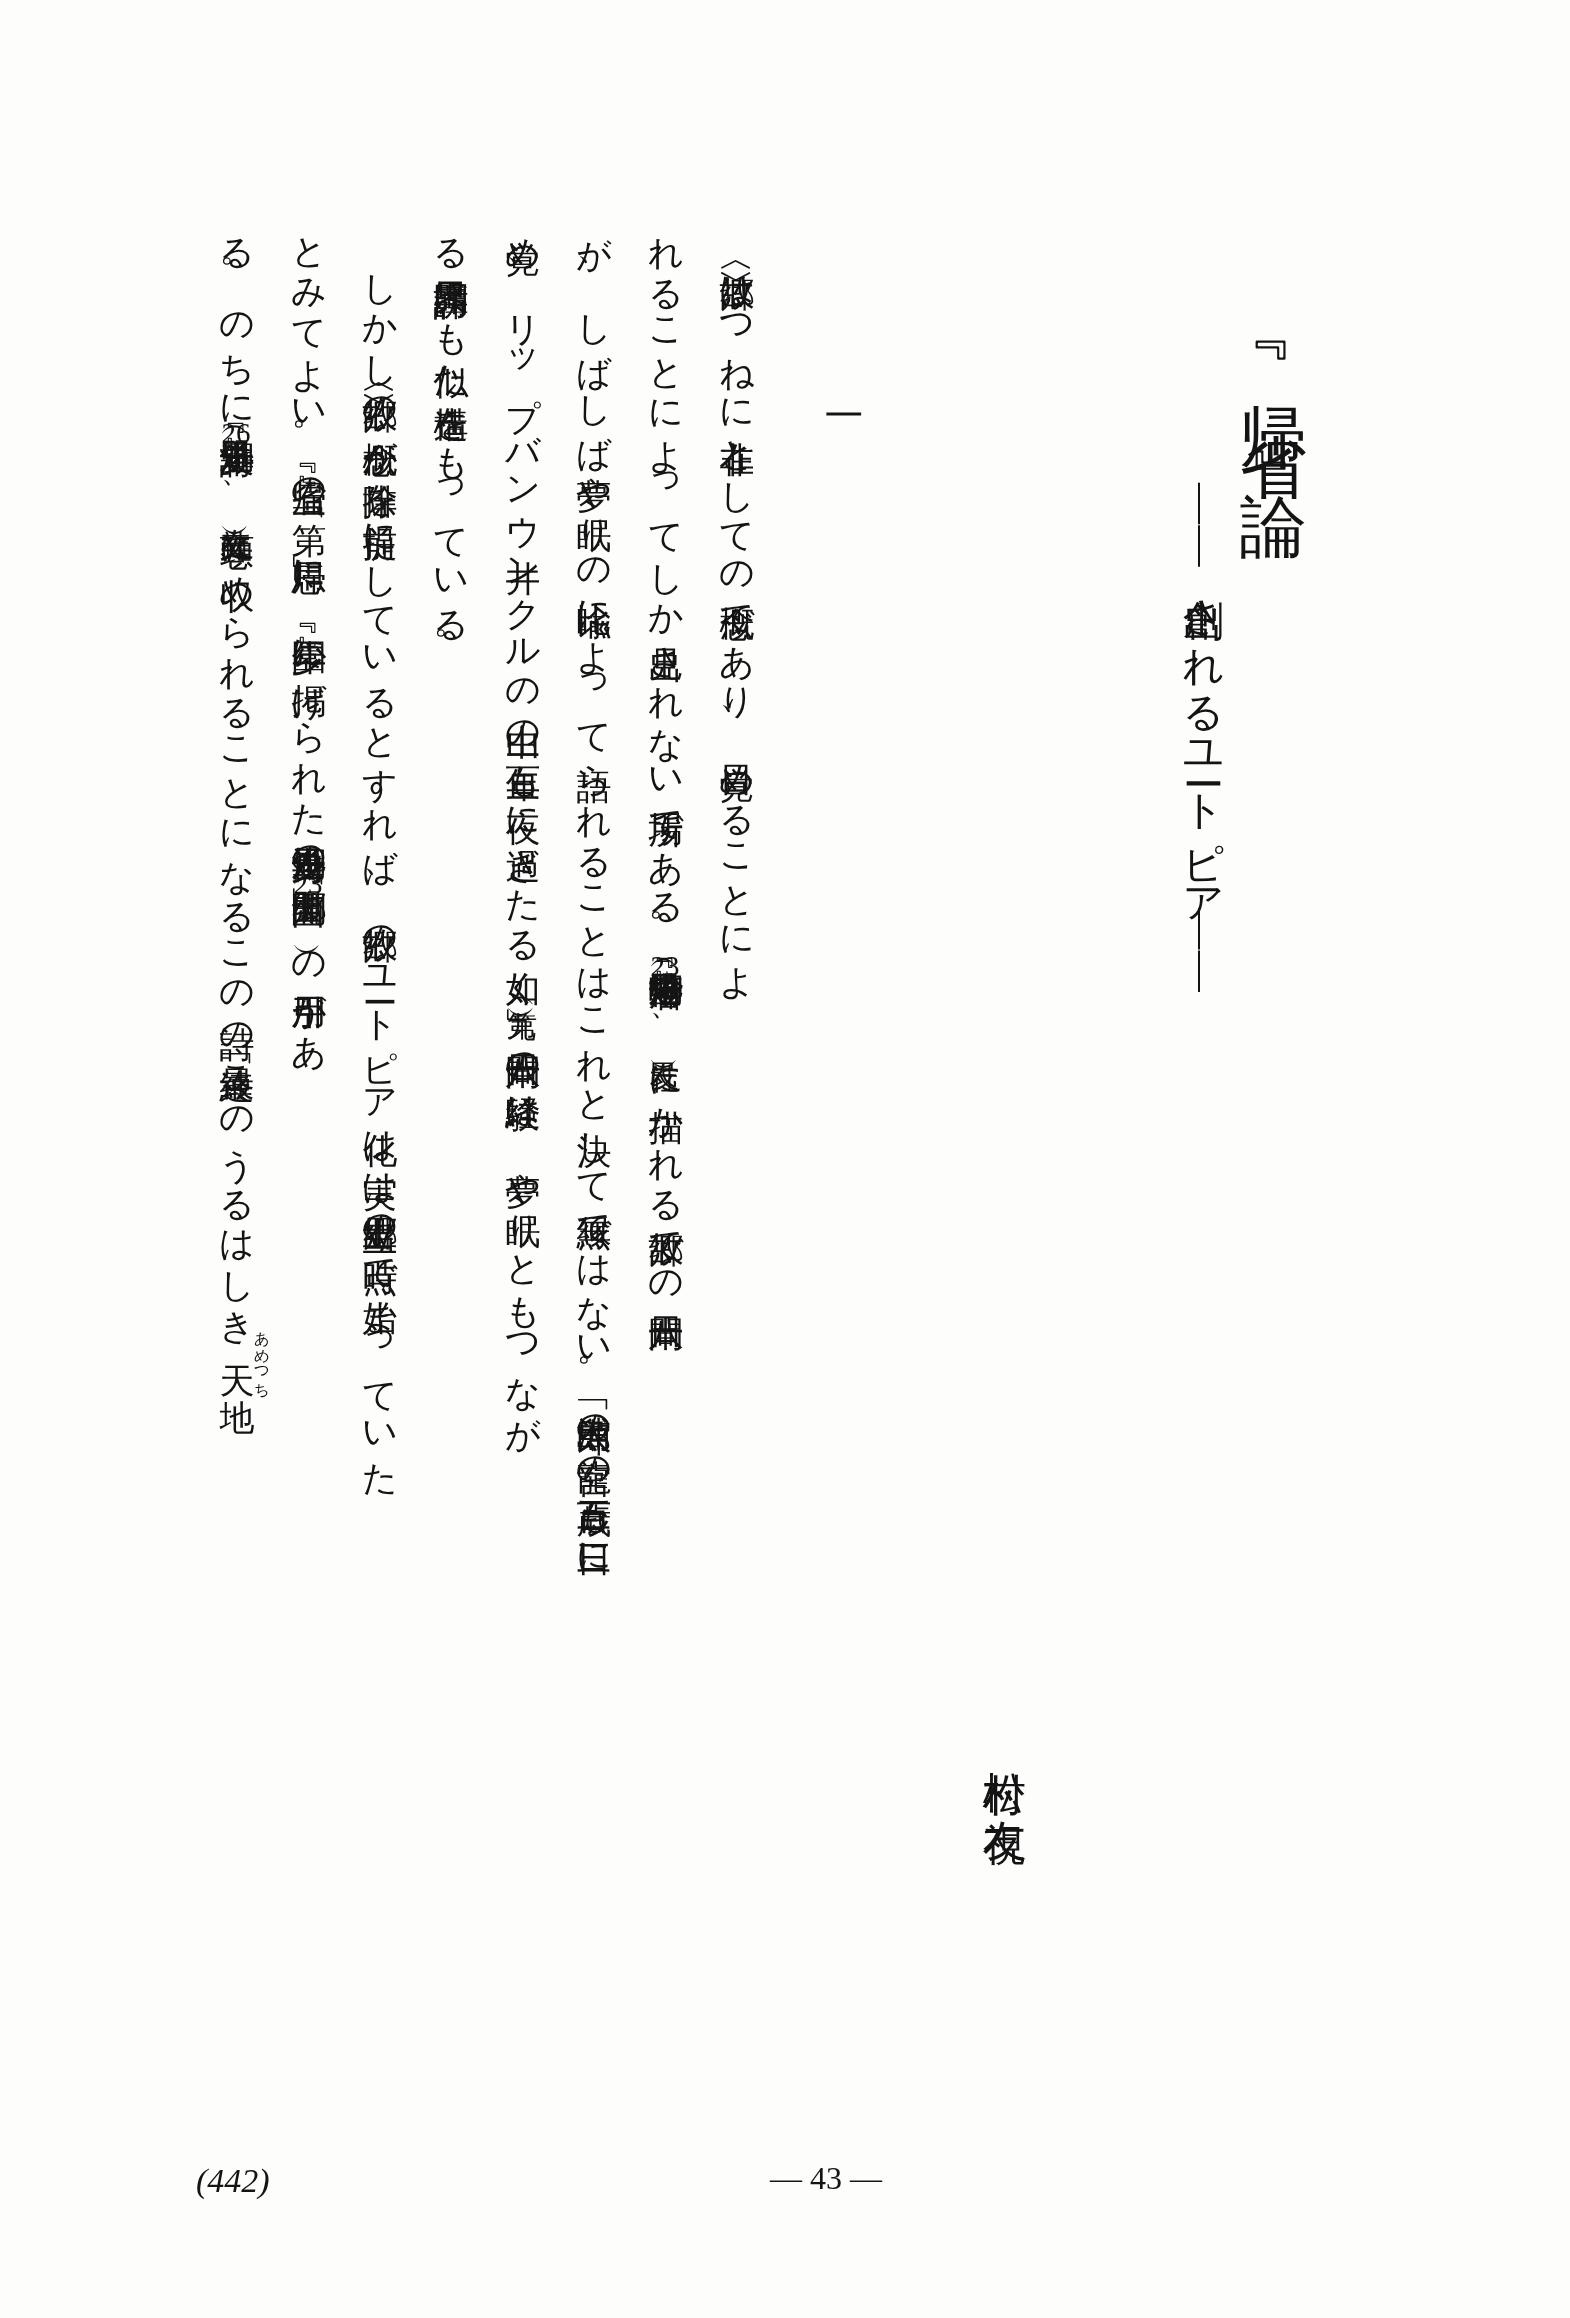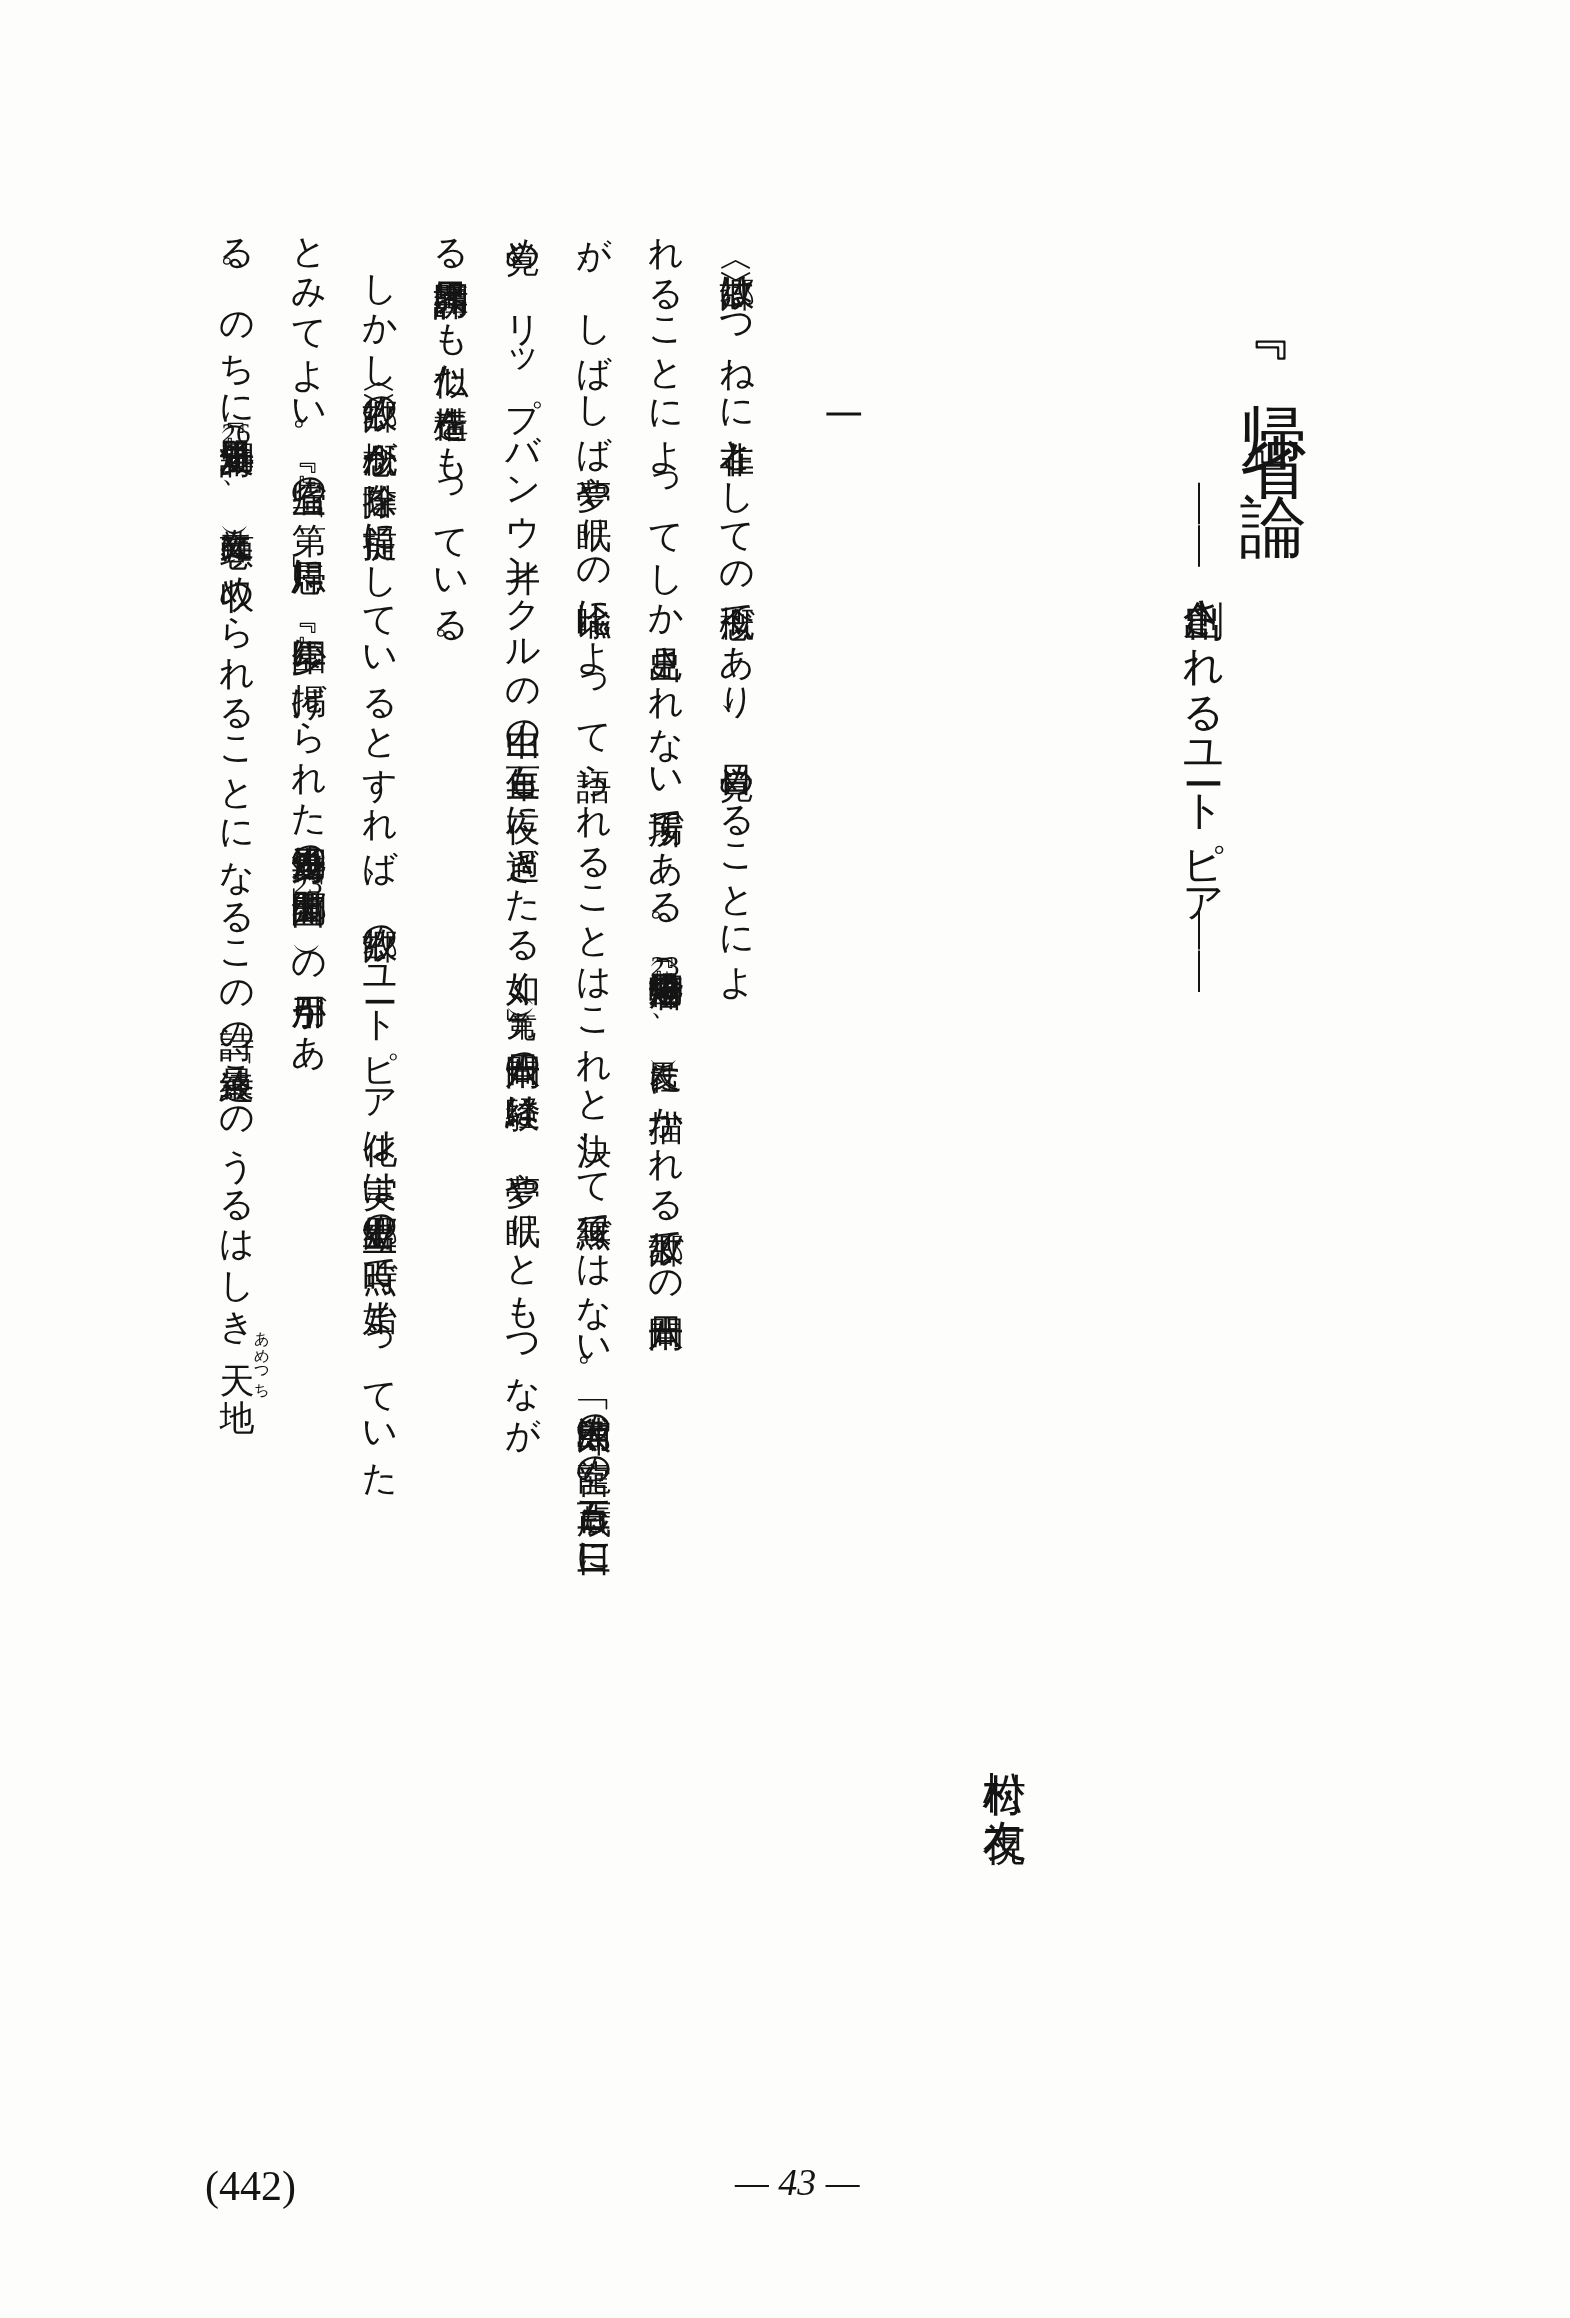--- a/index.html
+++ b/index.html
@@ -83,31 +83,31 @@
   ruby rt {
     font-size: 15.4px;
     letter-spacing: 0;
   }
   
   .page-number {
     position: absolute;
     top: 2160px;
     left: 735px;
     width: 147px;
-    text-align: left;
-    font-size: 38px;
+    text-align: right;
+    font-size: 32px;
     white-space: nowrap;
-    font-style: italic;
   }
   .volume-number {
     position: absolute;
     top: 2162px;
-    left: 205px;
-    font-size: 42px;
+    left: 196px;
+    font-size: 34px;
     white-space: nowrap;
+    font-style: italic;
   }
 </style>
 </head>
 <body>
 
 <div class="page">
 
   <div class="article-title v">『帰省』論</div>
 
   <div class="article-subtitle v">――創出されるユートピア――</div>

